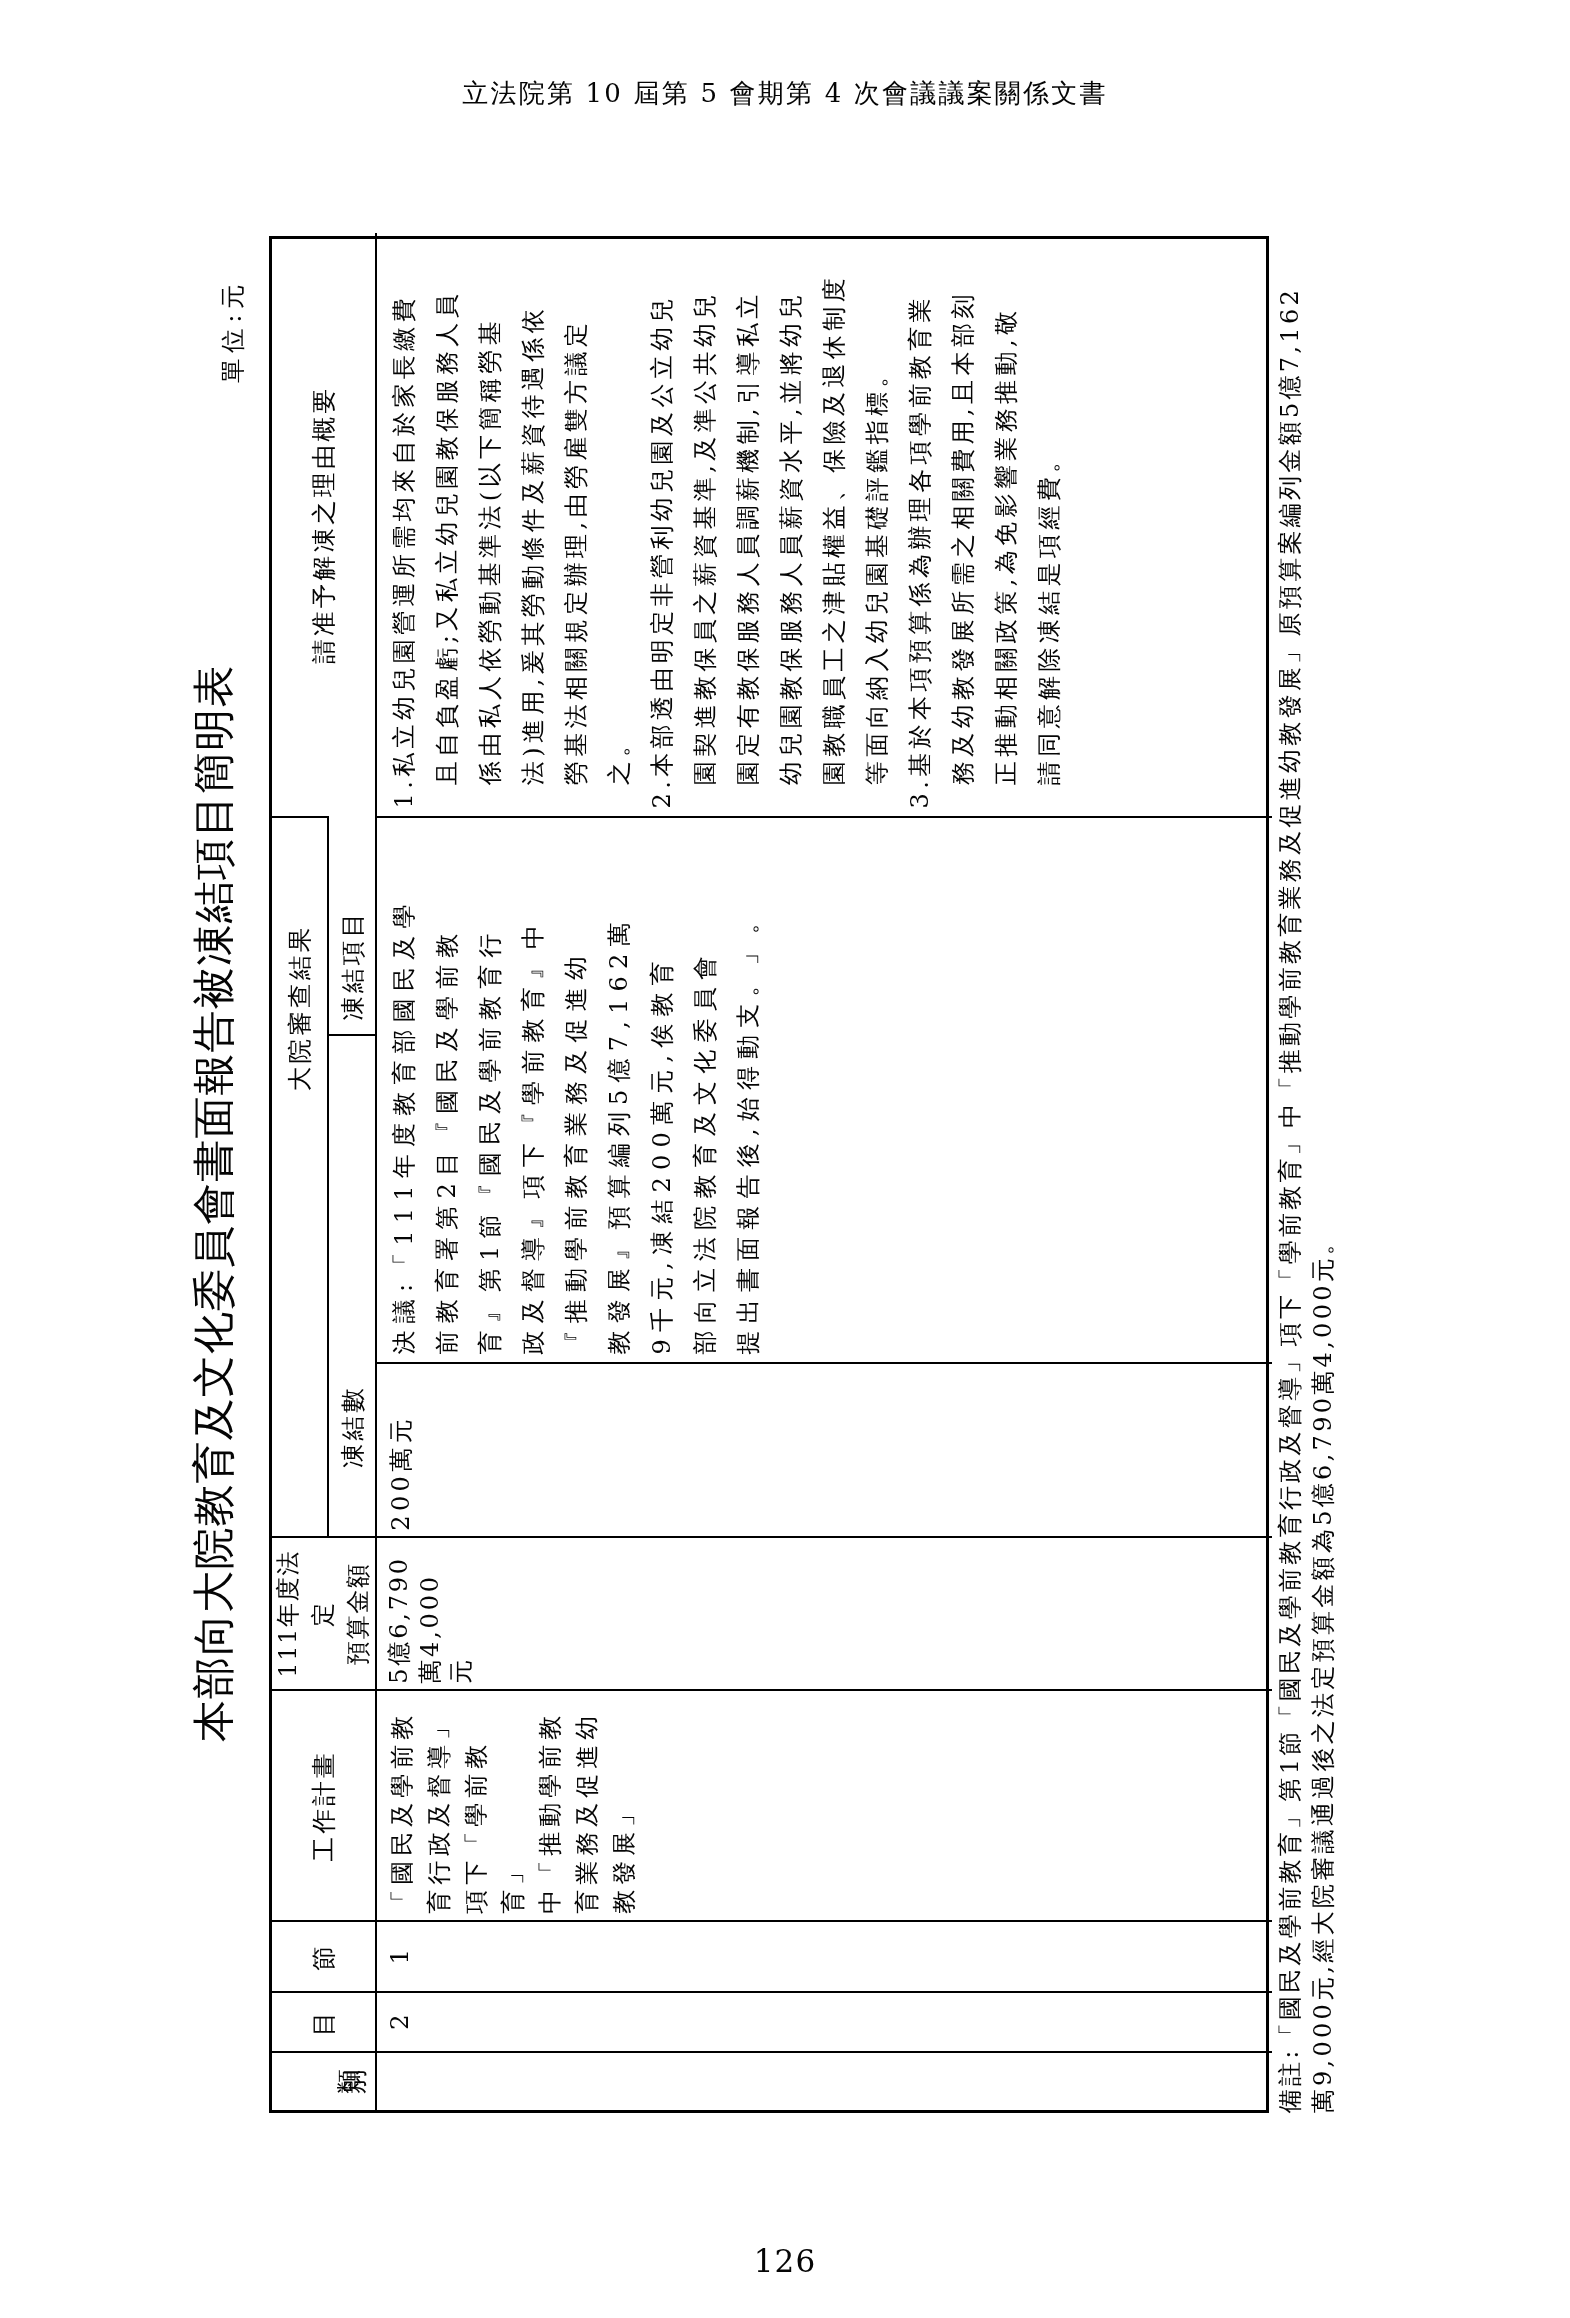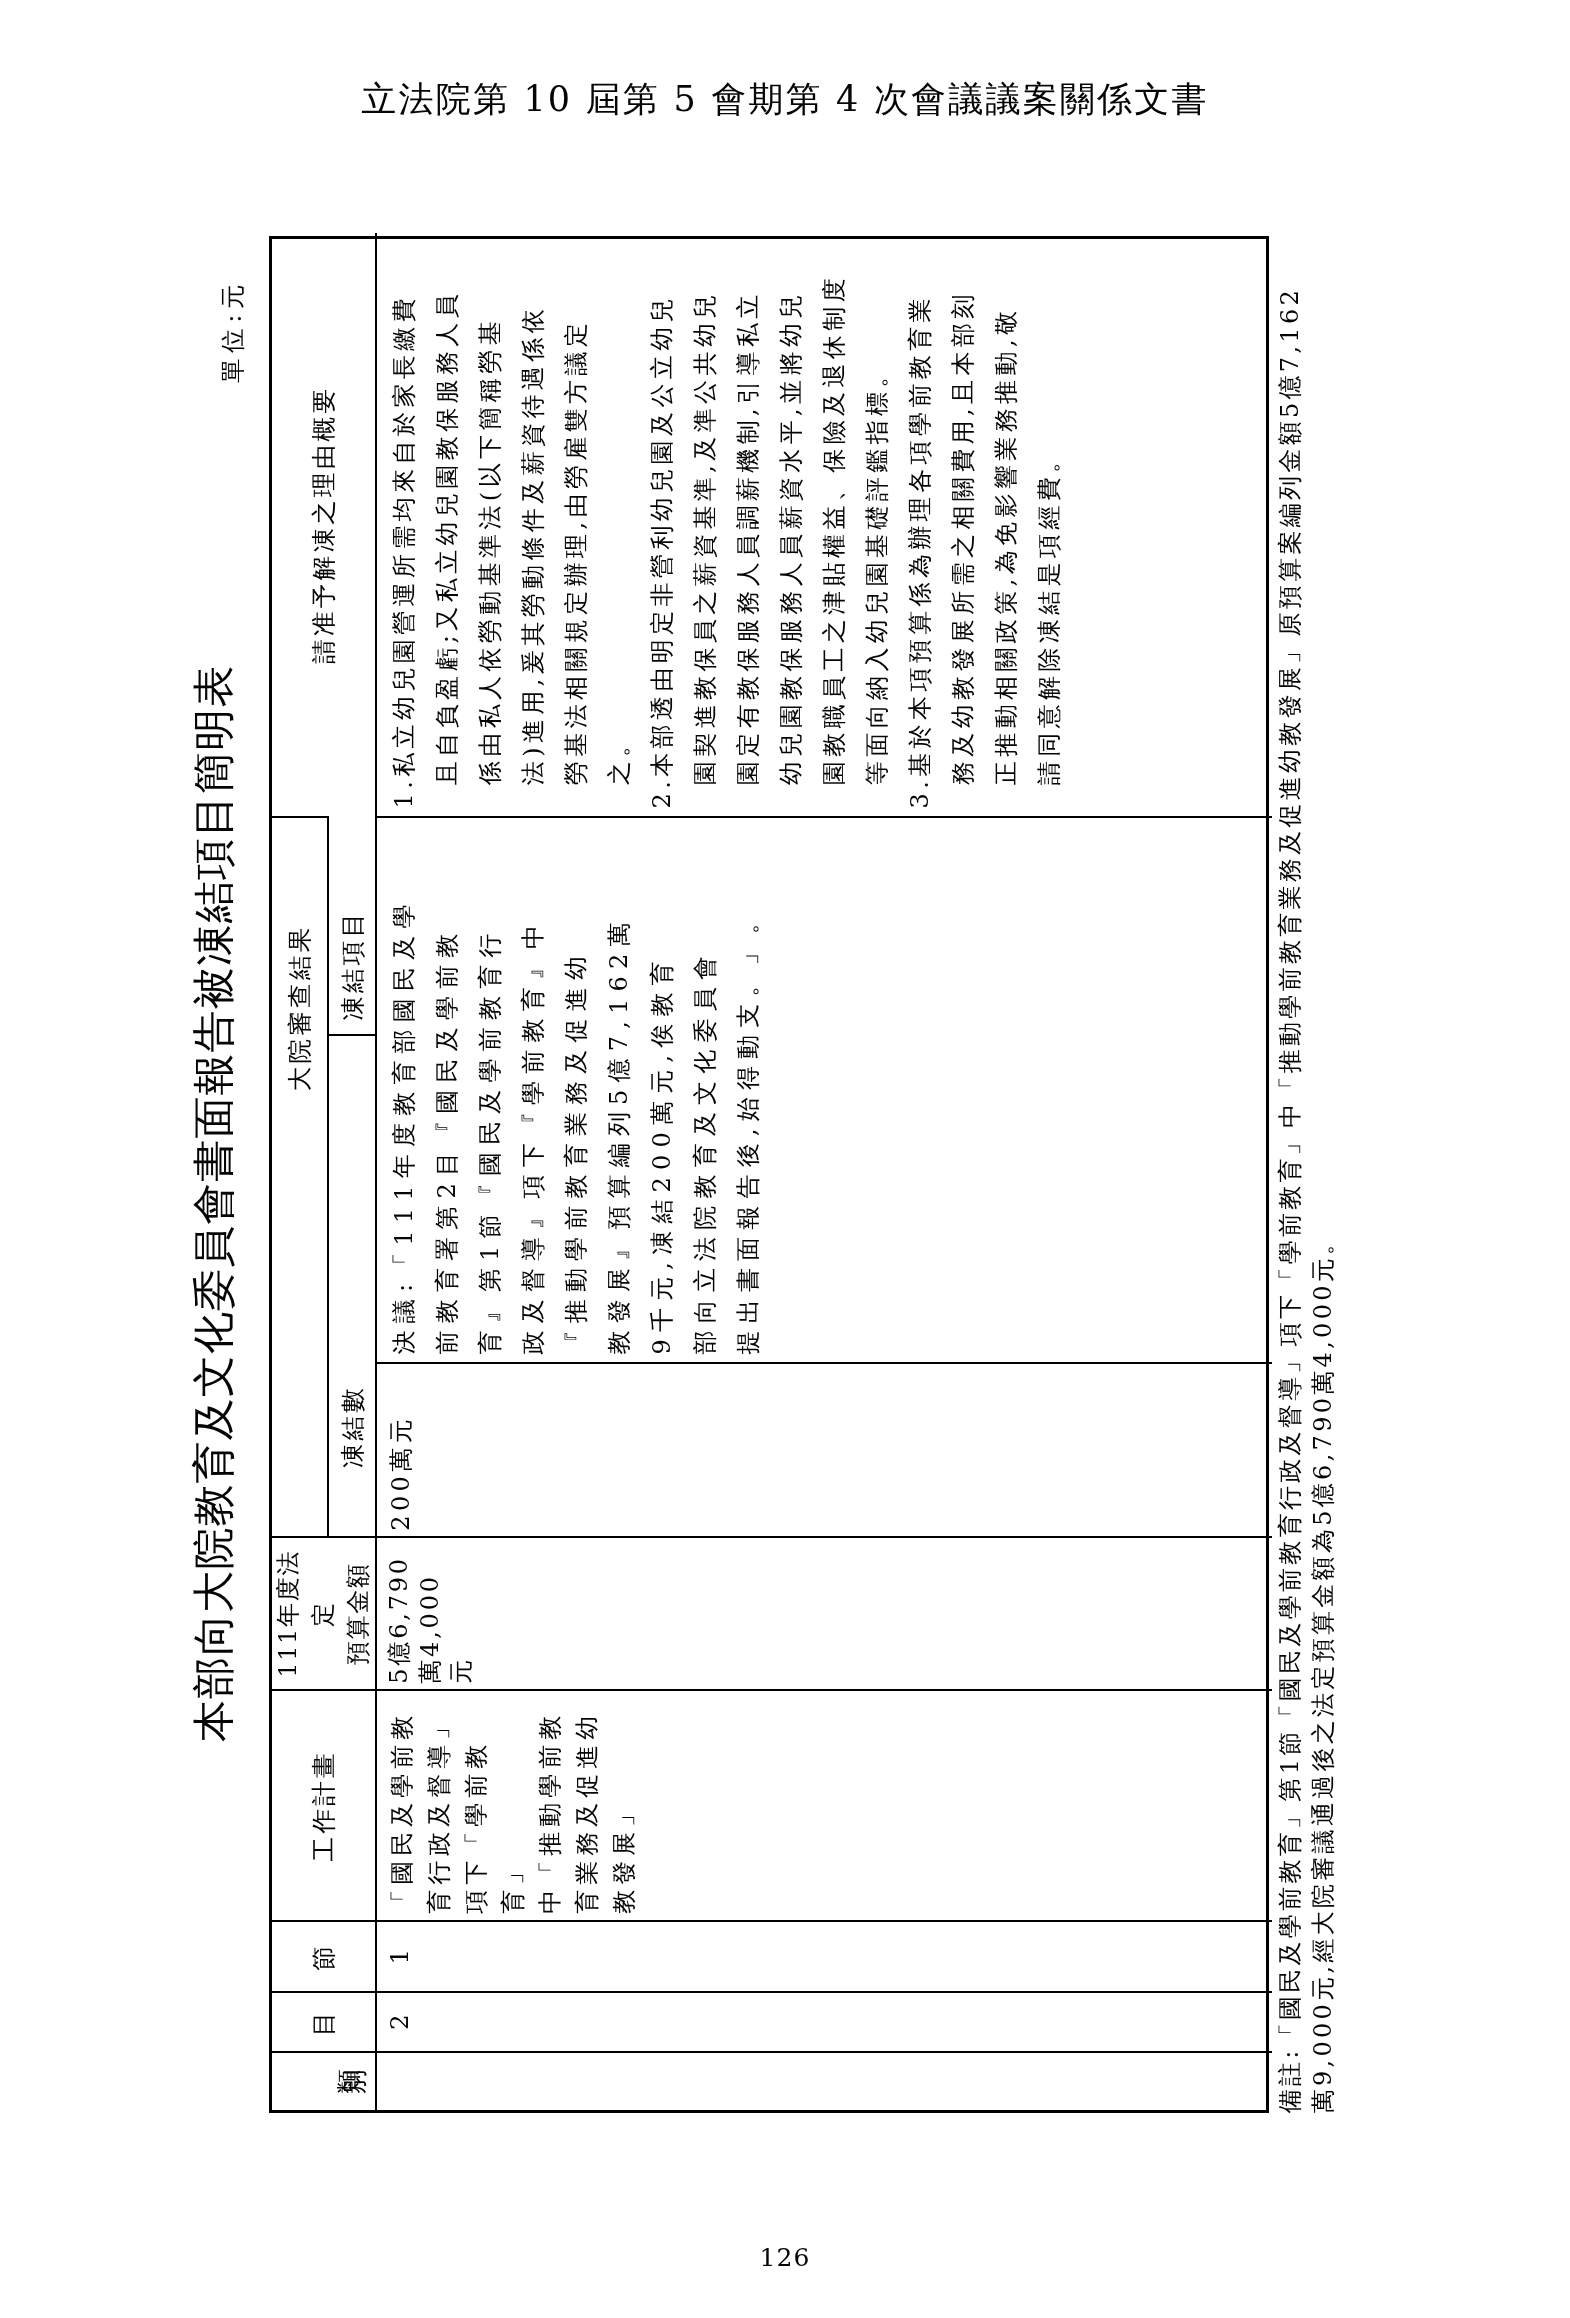--- a/index.html
+++ b/index.html
@@ -1,21 +1,21 @@
 <!DOCTYPE html>
 <html style="font-size:9px"><head>
 <meta charset="utf-8">
 <style>
   html,body{margin:0;padding:0;background:#e8e8e8;}
   .page{position:relative;width:1570px;height:2319px;background:#ffffff;overflow:hidden;
         font-family:"DejaVu Serif","Liberation Serif",serif;color:#050505;}
   .page-header{position:absolute;top:76px;left:0;width:100%;text-align:center;
-        font-size:35px;letter-spacing:2.2px;white-space:nowrap;}
+        font-size:26px;letter-spacing:2.2px;white-space:nowrap;}
   .page-number{position:absolute;top:2243px;left:0;width:100%;text-align:center;
-        font-size:25px;letter-spacing:1.1px;}
+        font-size:31px;letter-spacing:1.1px;}
 
   
   .rot-wrap{position:absolute;left:183px;top:214px;width:1162px;height:1916px;}
   .rot{position:absolute;left:0;top:0;width:1916px;height:1162px;
        transform:translateY(1916px) rotate(-90deg);transform-origin:0 0;}
 
   .doc-title{position:absolute;left:388px;top:3.3px;font-size:42px;letter-spacing:1.1px;white-space:nowrap;}
   .unit-label{position:absolute;left:1747px;top:33px;font-size:24.5px;letter-spacing:5.6px;white-space:nowrap;}
 
   .tbl{position:absolute;left:16.7px;top:86px;width:1877px;height:1000px;

